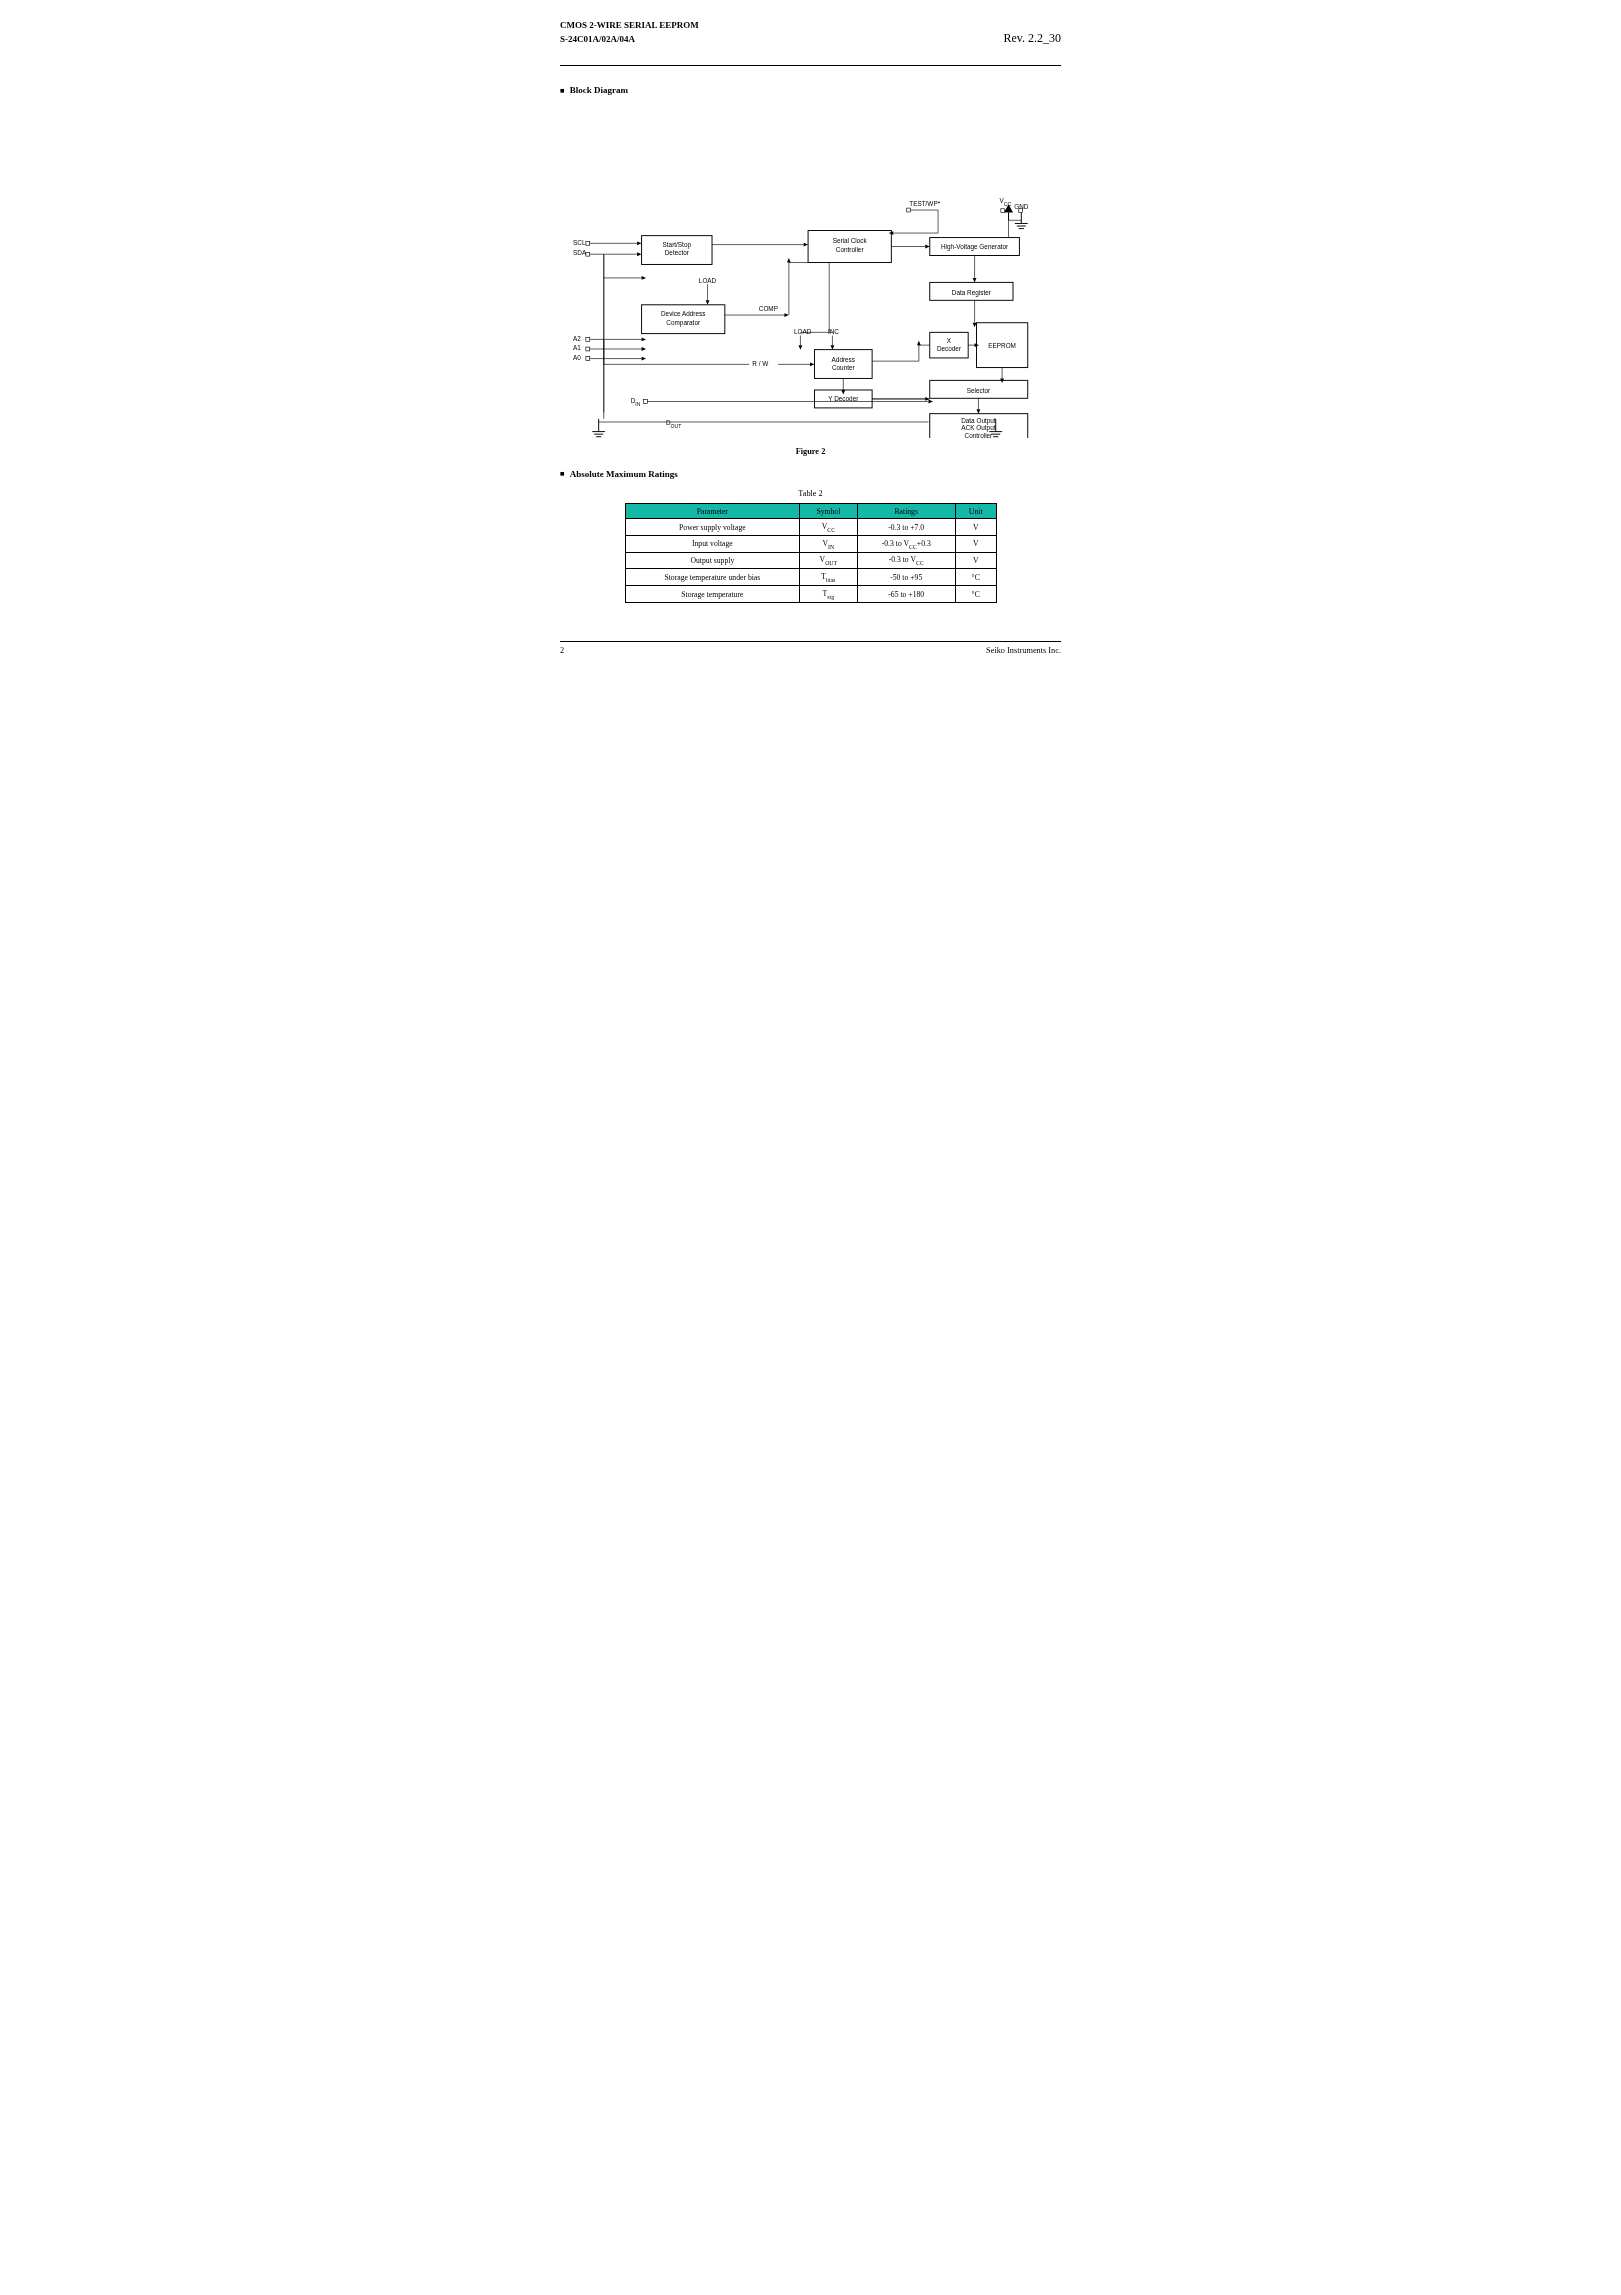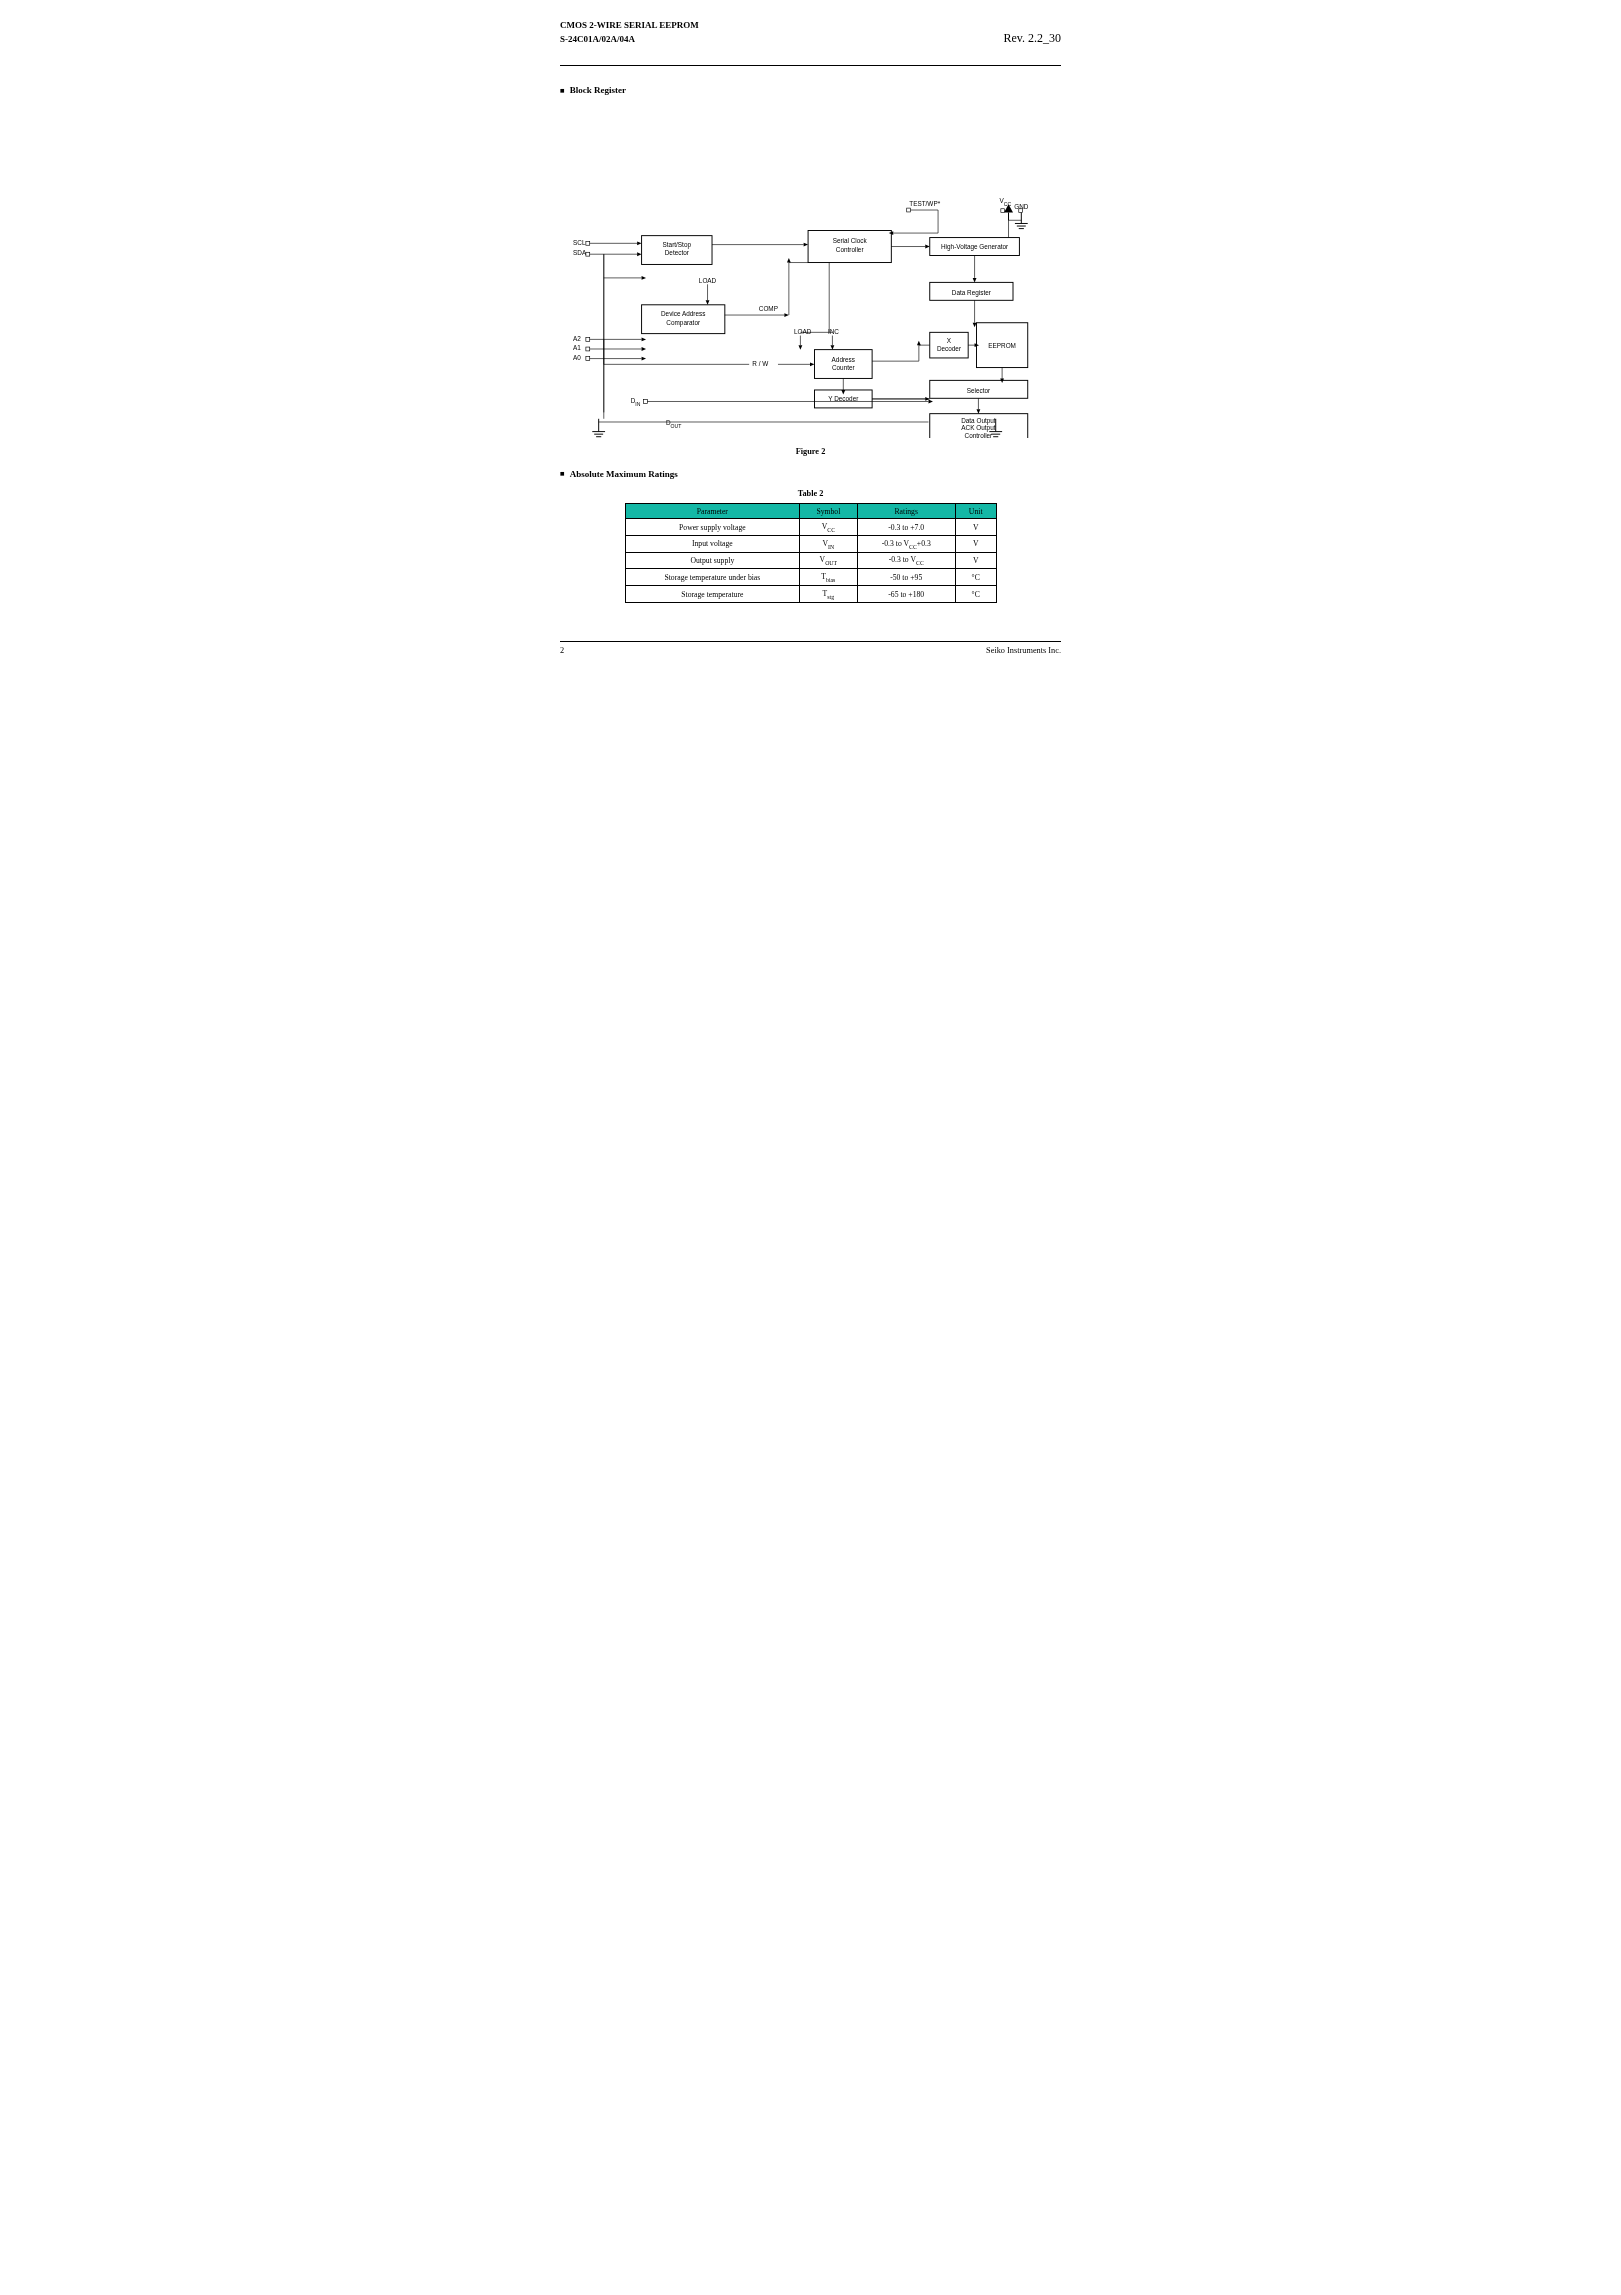--- a/index.html
+++ b/index.html
@@ -49,21 +49,21 @@
     .figure-caption {
       text-align: center;
       font-weight: bold;
       margin: 6.4px 0 13px 0;
     }
 
     
     .table-section { margin-top: 6.4px; }
     .table-title {
       text-align: center;
-      font-weight: bold;
+      font-weight: normal;
       margin-bottom: 5.1px;
       font-size: 8.3px;
     }
     .ratings-table {
       width: 372px;
       margin: 0 auto;
       border-collapse: collapse;
       font-size: 7.7px;
     }
     .ratings-table th, .ratings-table td {
@@ -87,21 +87,21 @@
   <div class="header-left">
     <div>CMOS 2-WIRE SERIAL  EEPROM</div>
     <div>S-24C01A/02A/04A</div>
   </div>
   <div class="header-right">
     <span>Rev. 2.2</span>_<span>30</span>
   </div>
 </div>
 
 <div class="section-title">
-  <span>Block Register</span>
+  <span>Block Diagram</span>
 </div>
 
 <div class="block-diagram-container">
   <svg viewBox="0 0 780 520" width="500" height="333" style="font-family: Arial, sans-serif; font-size: 7px;font-size:11px">
 
     <line x1="60" y1="490" x2="60" y2="510" stroke="#000" stroke-width="1.5"></line>
     <line x1="50" y1="510" x2="70" y2="510" stroke="#000" stroke-width="1.5"></line>
     <line x1="53" y1="514" x2="67" y2="514" stroke="#000" stroke-width="1.5"></line>
     <line x1="56" y1="518" x2="64" y2="518" stroke="#000" stroke-width="1.5"></line>
 

